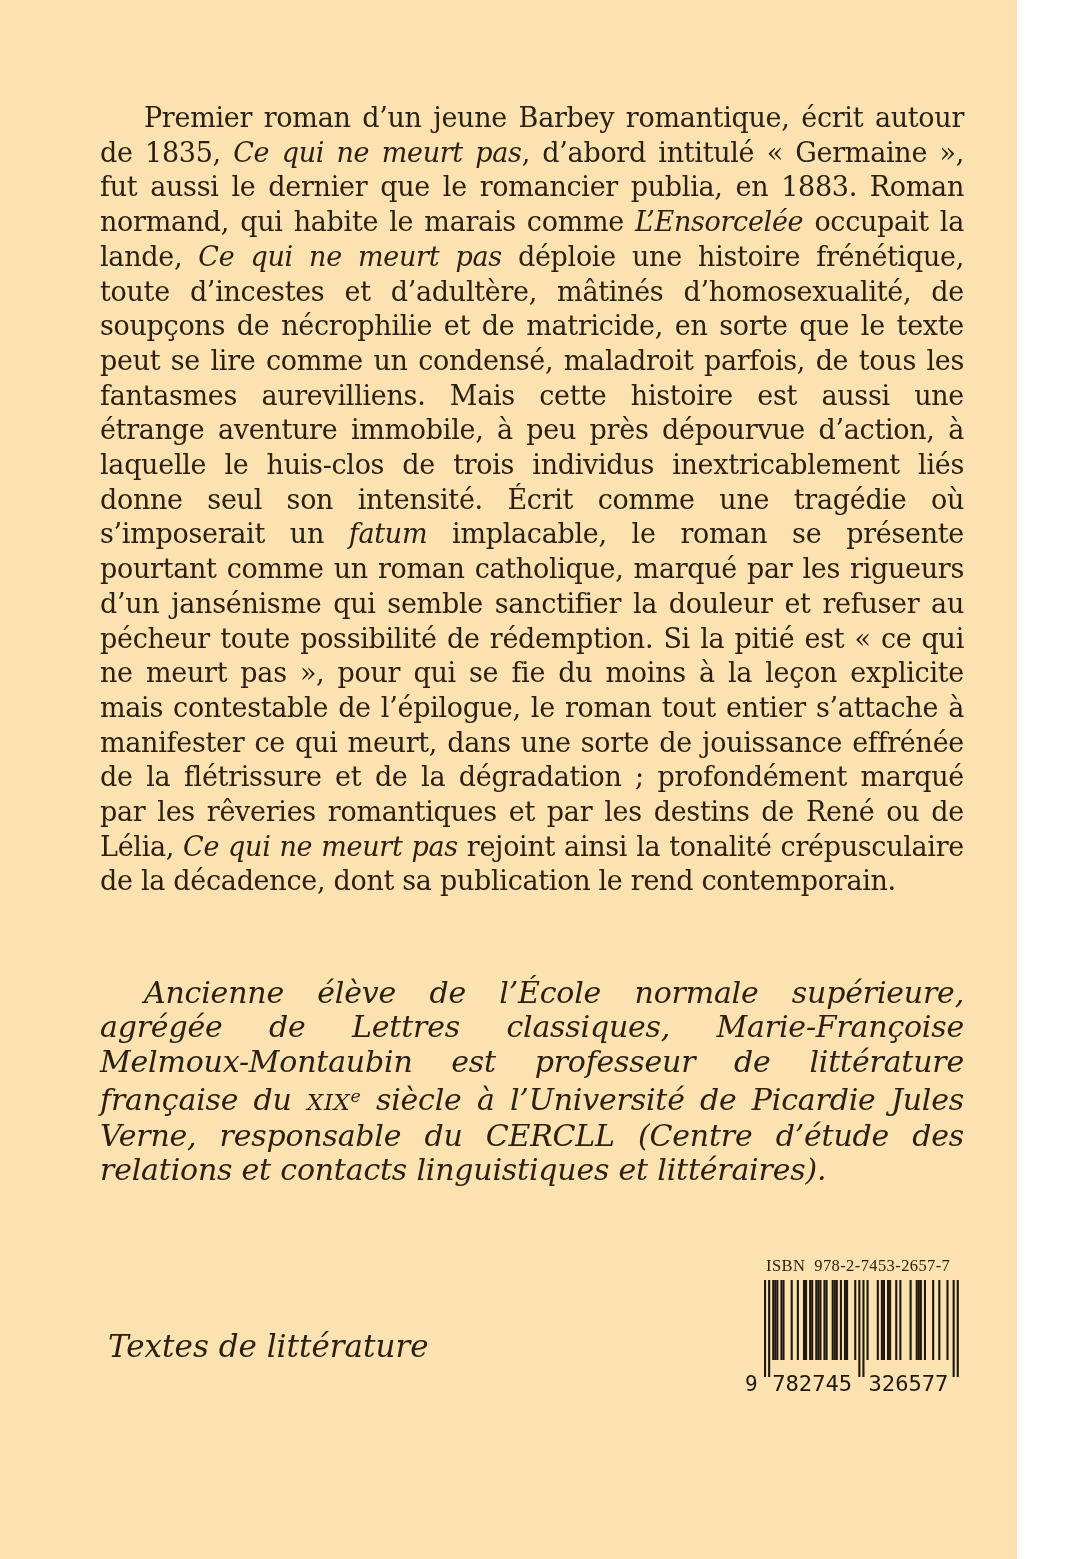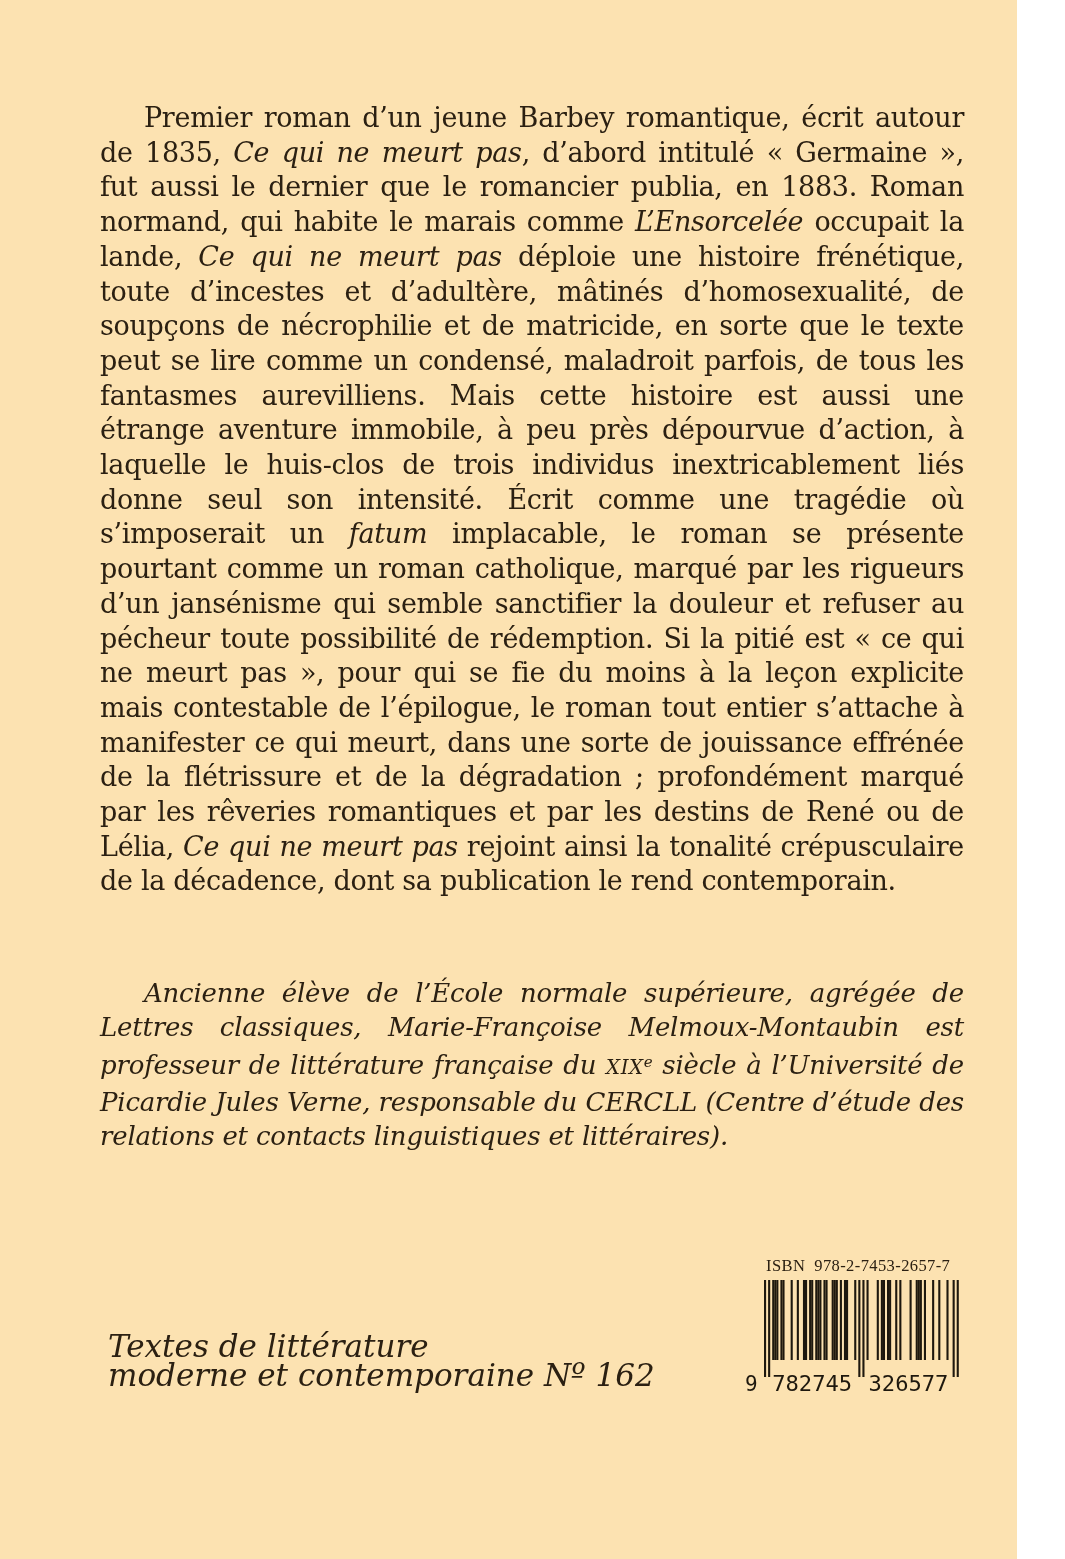--- a/index.html
+++ b/index.html
@@ -23,21 +23,21 @@
     letter-spacing: -0.3px;
     text-align: justify;
     text-indent: 44px;
   }
 
   .bio {
     position: absolute;
     left: 100px;
     top: 976px;
     width: 864px;
-    font-size: 26px;
+    font-size: 30px;
     line-height: 34.3px;
     letter-spacing: -0.2px;
     font-style: italic;
     text-align: justify;
     text-indent: 44px;
   }
 
   .collection {
     position: absolute;
     left: 108px;
@@ -75,21 +75,20 @@
 <body>
 
 <div class="page" style="background: rgb(252, 226, 177); color: rgb(43, 32, 18);">
 
   <p class="blurb"><span class="run-n">Premier roman d’un jeune Barbey romantique, écrit autour de 1835, </span><span class="run-i">Ce qui ne meurt pas</span><span class="run-n">, d’abord intitulé « Germaine », fut aussi le dernier que le romancier publia, en 1883. Roman normand, qui habite le marais comme </span><span class="run-i">L’Ensorcelée</span><span class="run-n"> occupait la lande, </span><span class="run-i">Ce qui ne meurt pas</span><span class="run-n"> déploie une histoire frénétique, toute d’incestes et d’adultère, mâtinés d’homosexualité, de soupçons de nécrophilie et de matricide, en sorte que le texte peut se lire comme un condensé, maladroit parfois, de tous les fantasmes aurevilliens. Mais cette histoire est aussi une étrange aventure immobile, à peu près dépourvue d’action, à laquelle le huis-clos de trois individus inextricablement liés donne seul son intensité. Écrit comme une tragédie où s’imposerait un </span><span class="run-i">fatum</span><span class="run-n"> implacable, le roman se présente pourtant comme un roman catholique, marqué par les rigueurs d’un jansénisme qui semble sanctifier la douleur et refuser au pécheur toute possibilité de rédemption. Si la pitié est « ce qui ne meurt pas », pour qui se fie du moins à la leçon explicite mais contestable de l’épilogue, le roman tout entier s’attache à manifester ce qui meurt, dans une sorte de jouissance effrénée de la flétrissure et de la dégradation ; profondément marqué par les rêveries romantiques et par les destins de René ou de Lélia, </span><span class="run-i">Ce qui ne meurt pas</span><span class="run-n"> rejoint ainsi la tonalité crépusculaire de la décadence, dont sa publication le rend contemporain.</span></p>
 
   <p class="bio"><span class="run-n">Ancienne élève de l’École normale supérieure, agrégée de Lettres classiques, Marie-Françoise Melmoux-Montaubin est professeur de littérature française du </span><span class="run-sc">XIX</span><span class="run-sup">e</span><span class="run-n"> siècle à l’Université de Picardie Jules Verne, responsable du CERCLL (Centre d’étude des relations et contacts linguistiques et littéraires).</span></p>
 
   <div class="collection">
     <div>Textes de littérature</div>
-    <div>moderne et contemporaine Nº 162</div>
   </div>
 
   <div class="isbn-block">
     <div class="isbn-label">ISBN  978-2-7453-2657-7</div>
     <svg class="barcode-svg" width="224" height="114" viewBox="0 0 224 114" xmlns="http://www.w3.org/2000/svg">
         <g fill="#1E180E">
           <rect x="22.00" y="0" width="2.10" height="97"></rect>
           <rect x="26.10" y="0" width="2.10" height="97"></rect>
           <rect x="30.20" y="0" width="2.10" height="80"></rect>
           <rect x="32.25" y="0" width="2.10" height="80"></rect>

